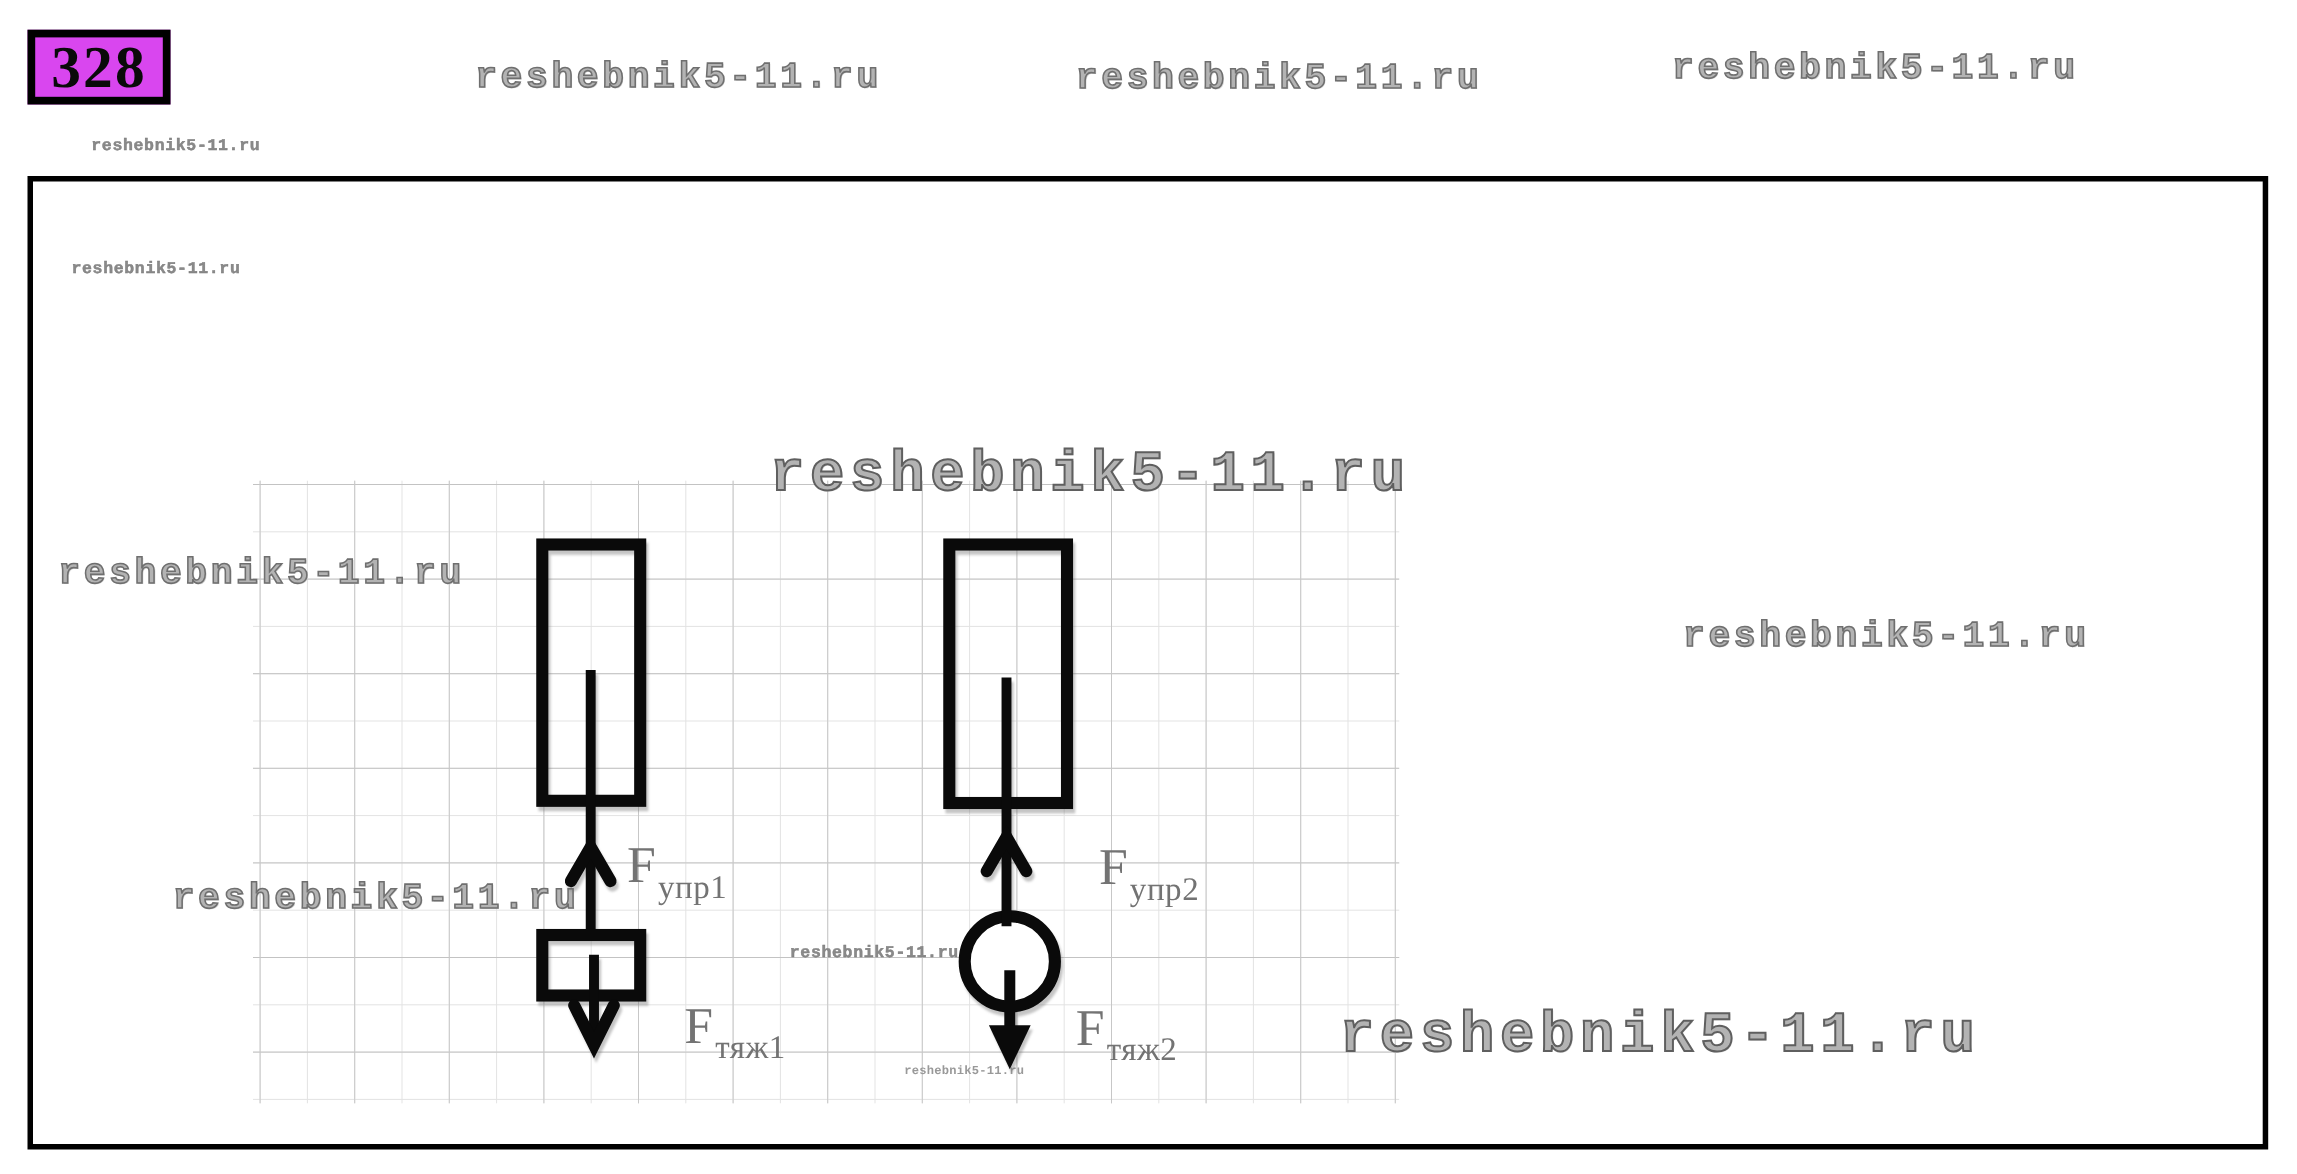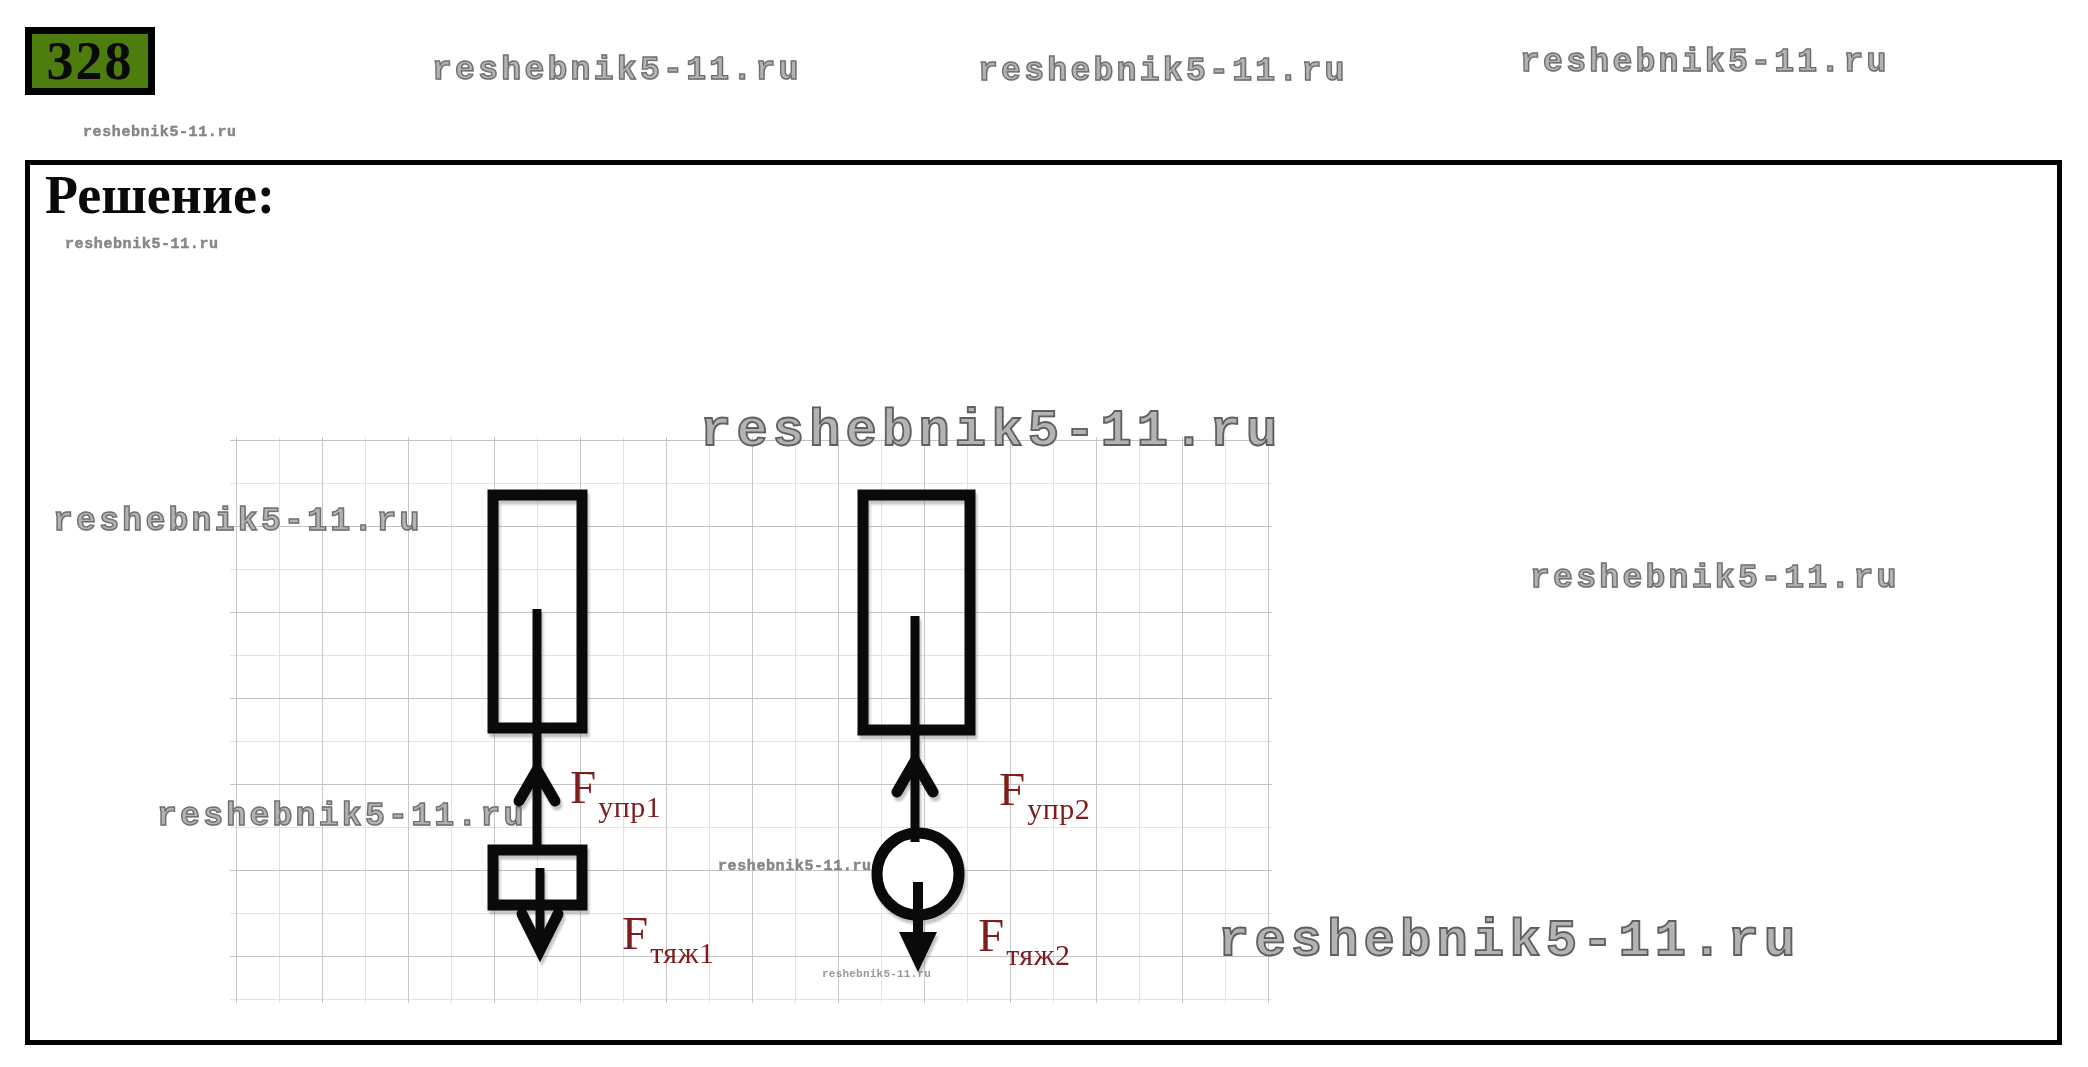--- a/index.html
+++ b/index.html
@@ -19,21 +19,21 @@
   .abs { position: absolute; }
 
   
   .num-box {
     left: 25px; top: 27px;
     width: 116px; height: 54px;
     border: 7px solid #000;
     display: flex; align-items: center; justify-content: center;
     font-size: 54px; font-weight: bold;
     letter-spacing: 2px;
-    background: #4d7c0f;
+    background: #d946ef;
   }
 
   
   .wm {
     font-family: Liberation Mono, monospace;
     font-weight: bold;
     white-space: nowrap;
     letter-spacing: 0.10em;
     color: #b3b3b3;
     -webkit-text-stroke: 1.4px #6f6f6f;
@@ -85,42 +85,41 @@
     left: 0; top: 0;
     width: 2088px; height: 1067px;
     filter: drop-shadow(2px 4px 1px rgba(110,110,110,0.40));
     pointer-events: none;
   }
 
   
   .force-label {
     white-space: nowrap;
     font-family: "Liberation Serif", "DejaVu Serif", serif;
-    color: #7f1d1d;
+    color: #737373;
   }
   .fsym { font-size: 47px; }
   .fsub { font-size: 30px; position: relative; top: 14px; margin-left: 2px; letter-spacing: 0.5px; }
 </style>
 </head>
 <body>
 
 <div id="page">
 
   <div class="abs num-box">
     <span>328</span>
   </div>
 
   <div class="abs wm wm-small" style="left:83px;  top:124px;">reshebnik5-11.ru</div>
   <div class="abs wm wm-med" style="left:432px; top:52px;">reshebnik5-11.ru</div>
   <div class="abs wm wm-med" style="left:978px; top:53px;">reshebnik5-11.ru</div>
   <div class="abs wm wm-med" style="left:1520px;top:44px;">reshebnik5-11.ru</div>
 
   <div class="abs main-box"></div>
 
-  <div class="abs heading">Решение:</div>
 
   <div class="abs wm wm-small" style="left:65px; top:236px;">reshebnik5-11.ru</div>
 
 
   <div class="abs graph-paper"></div>
 
   <div class="abs wm wm-big" style="left:700px;  top:402px;">reshebnik5-11.ru</div>
   <div class="abs wm wm-med" style="left:53px;   top:503px;">reshebnik5-11.ru</div>
   <div class="abs wm wm-med" style="left:1530px; top:560px;">reshebnik5-11.ru</div>
   <div class="abs wm wm-med" style="left:157px;  top:798px;">reshebnik5-11.ru</div>

